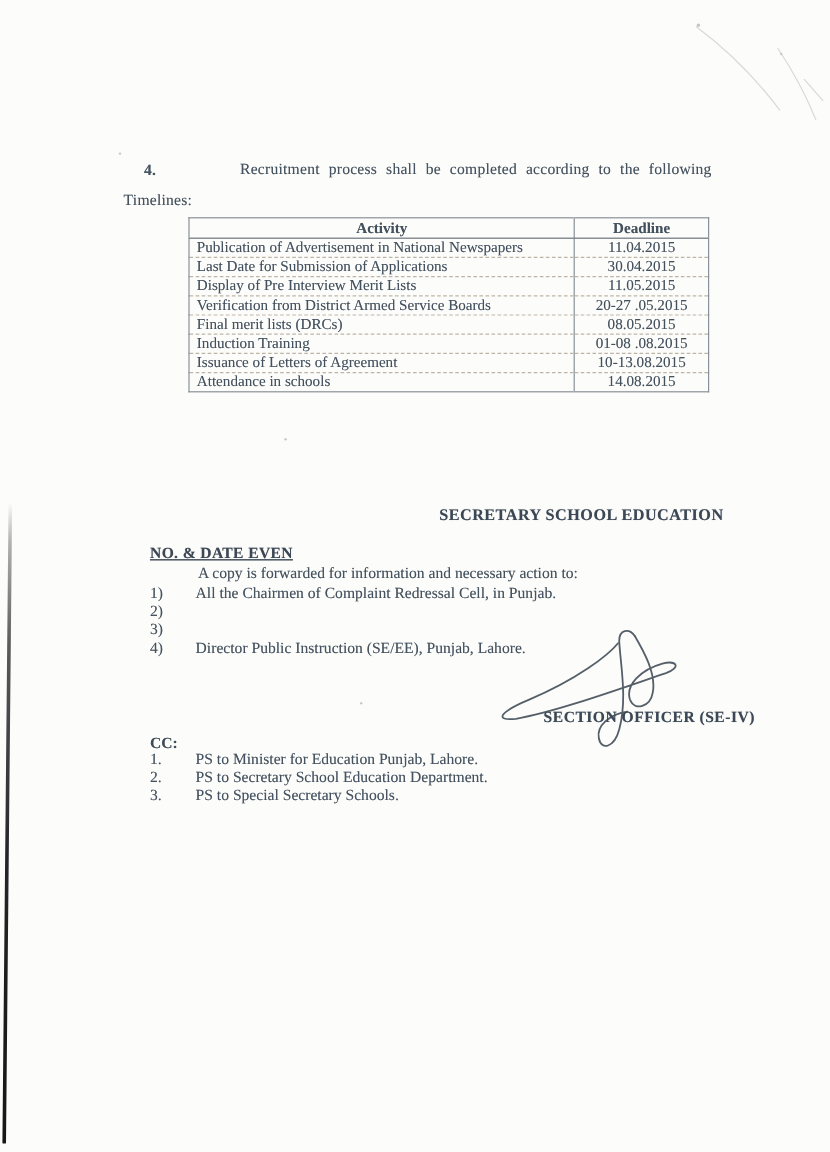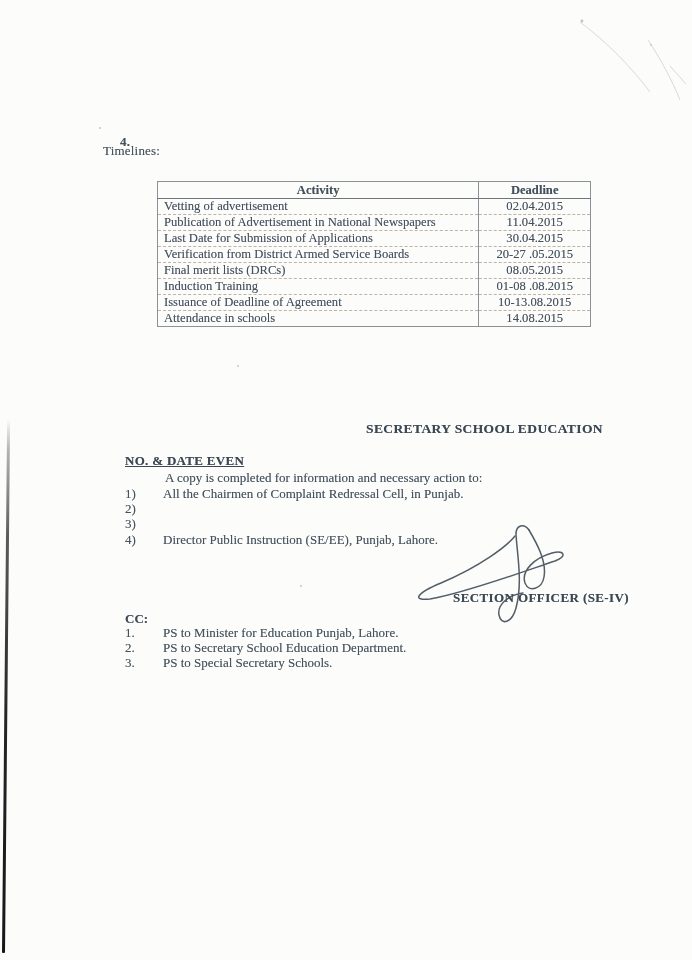--- a/index.html
+++ b/index.html
@@ -188,70 +188,71 @@
   }
   .speck { position: absolute; background: #9aa0a5; border-radius: 50%; opacity: 0.55; }
 </style>
 </head>
 <body>
 
 <div class="page">
 
   <div class="para-block">
     <span class="para-number">4.</span>
+    <span class="para-line1">Recruitment process shall be completed according to the following</span>
     <span class="para-line2">Timelines:</span>
   </div>
 
   <table class="timeline-table">
     <thead>
       <tr>
         <th class="col-activity">Activity</th>
         <th class="col-deadline">Deadline</th>
       </tr>
     </thead>
     <tbody>
       <tr>
-        <td class="col-activity">Vetting of advertisement</td>
-        <td class="col-deadline">02.04.2015</td>
-      </tr>
-      <tr>
         <td class="col-activity">Publication of Advertisement in National Newspapers</td>
         <td class="col-deadline">11.04.2015</td>
       </tr>
       <tr>
         <td class="col-activity">Last Date for Submission of Applications</td>
         <td class="col-deadline">30.04.2015</td>
       </tr>
       <tr>
+        <td class="col-activity">Display of Pre Interview Merit Lists</td>
+        <td class="col-deadline">11.05.2015</td>
+      </tr>
+      <tr>
         <td class="col-activity">Verification from District Armed Service Boards</td>
         <td class="col-deadline">20-27 .05.2015</td>
       </tr>
       <tr>
         <td class="col-activity">Final merit lists (DRCs)</td>
         <td class="col-deadline">08.05.2015</td>
       </tr>
       <tr>
         <td class="col-activity">Induction Training</td>
         <td class="col-deadline">01-08 .08.2015</td>
       </tr>
       <tr>
-        <td class="col-activity">Issuance of Deadline of Agreement</td>
+        <td class="col-activity">Issuance of Letters of Agreement</td>
         <td class="col-deadline">10-13.08.2015</td>
       </tr>
       <tr>
         <td class="col-activity">Attendance in schools</td>
         <td class="col-deadline">14.08.2015</td>
       </tr>
     </tbody>
   </table>
 
   <div class="secretary-title">SECRETARY SCHOOL EDUCATION</div>
 
   <div class="no-date-heading">NO. &amp; DATE EVEN</div>
-  <div class="dist-intro">A copy is completed for information and necessary action to:</div>
+  <div class="dist-intro">A copy is forwarded for information and necessary action to:</div>
   <div class="dist-list">
     <div class="list-row">
       <span class="list-num">1)</span>
       <span>All the Chairmen of Complaint Redressal Cell, in Punjab.</span>
     </div>
     <div class="list-row">
       <span class="list-num">2)</span>
     </div>
     <div class="list-row">
       <span class="list-num">3)</span>

